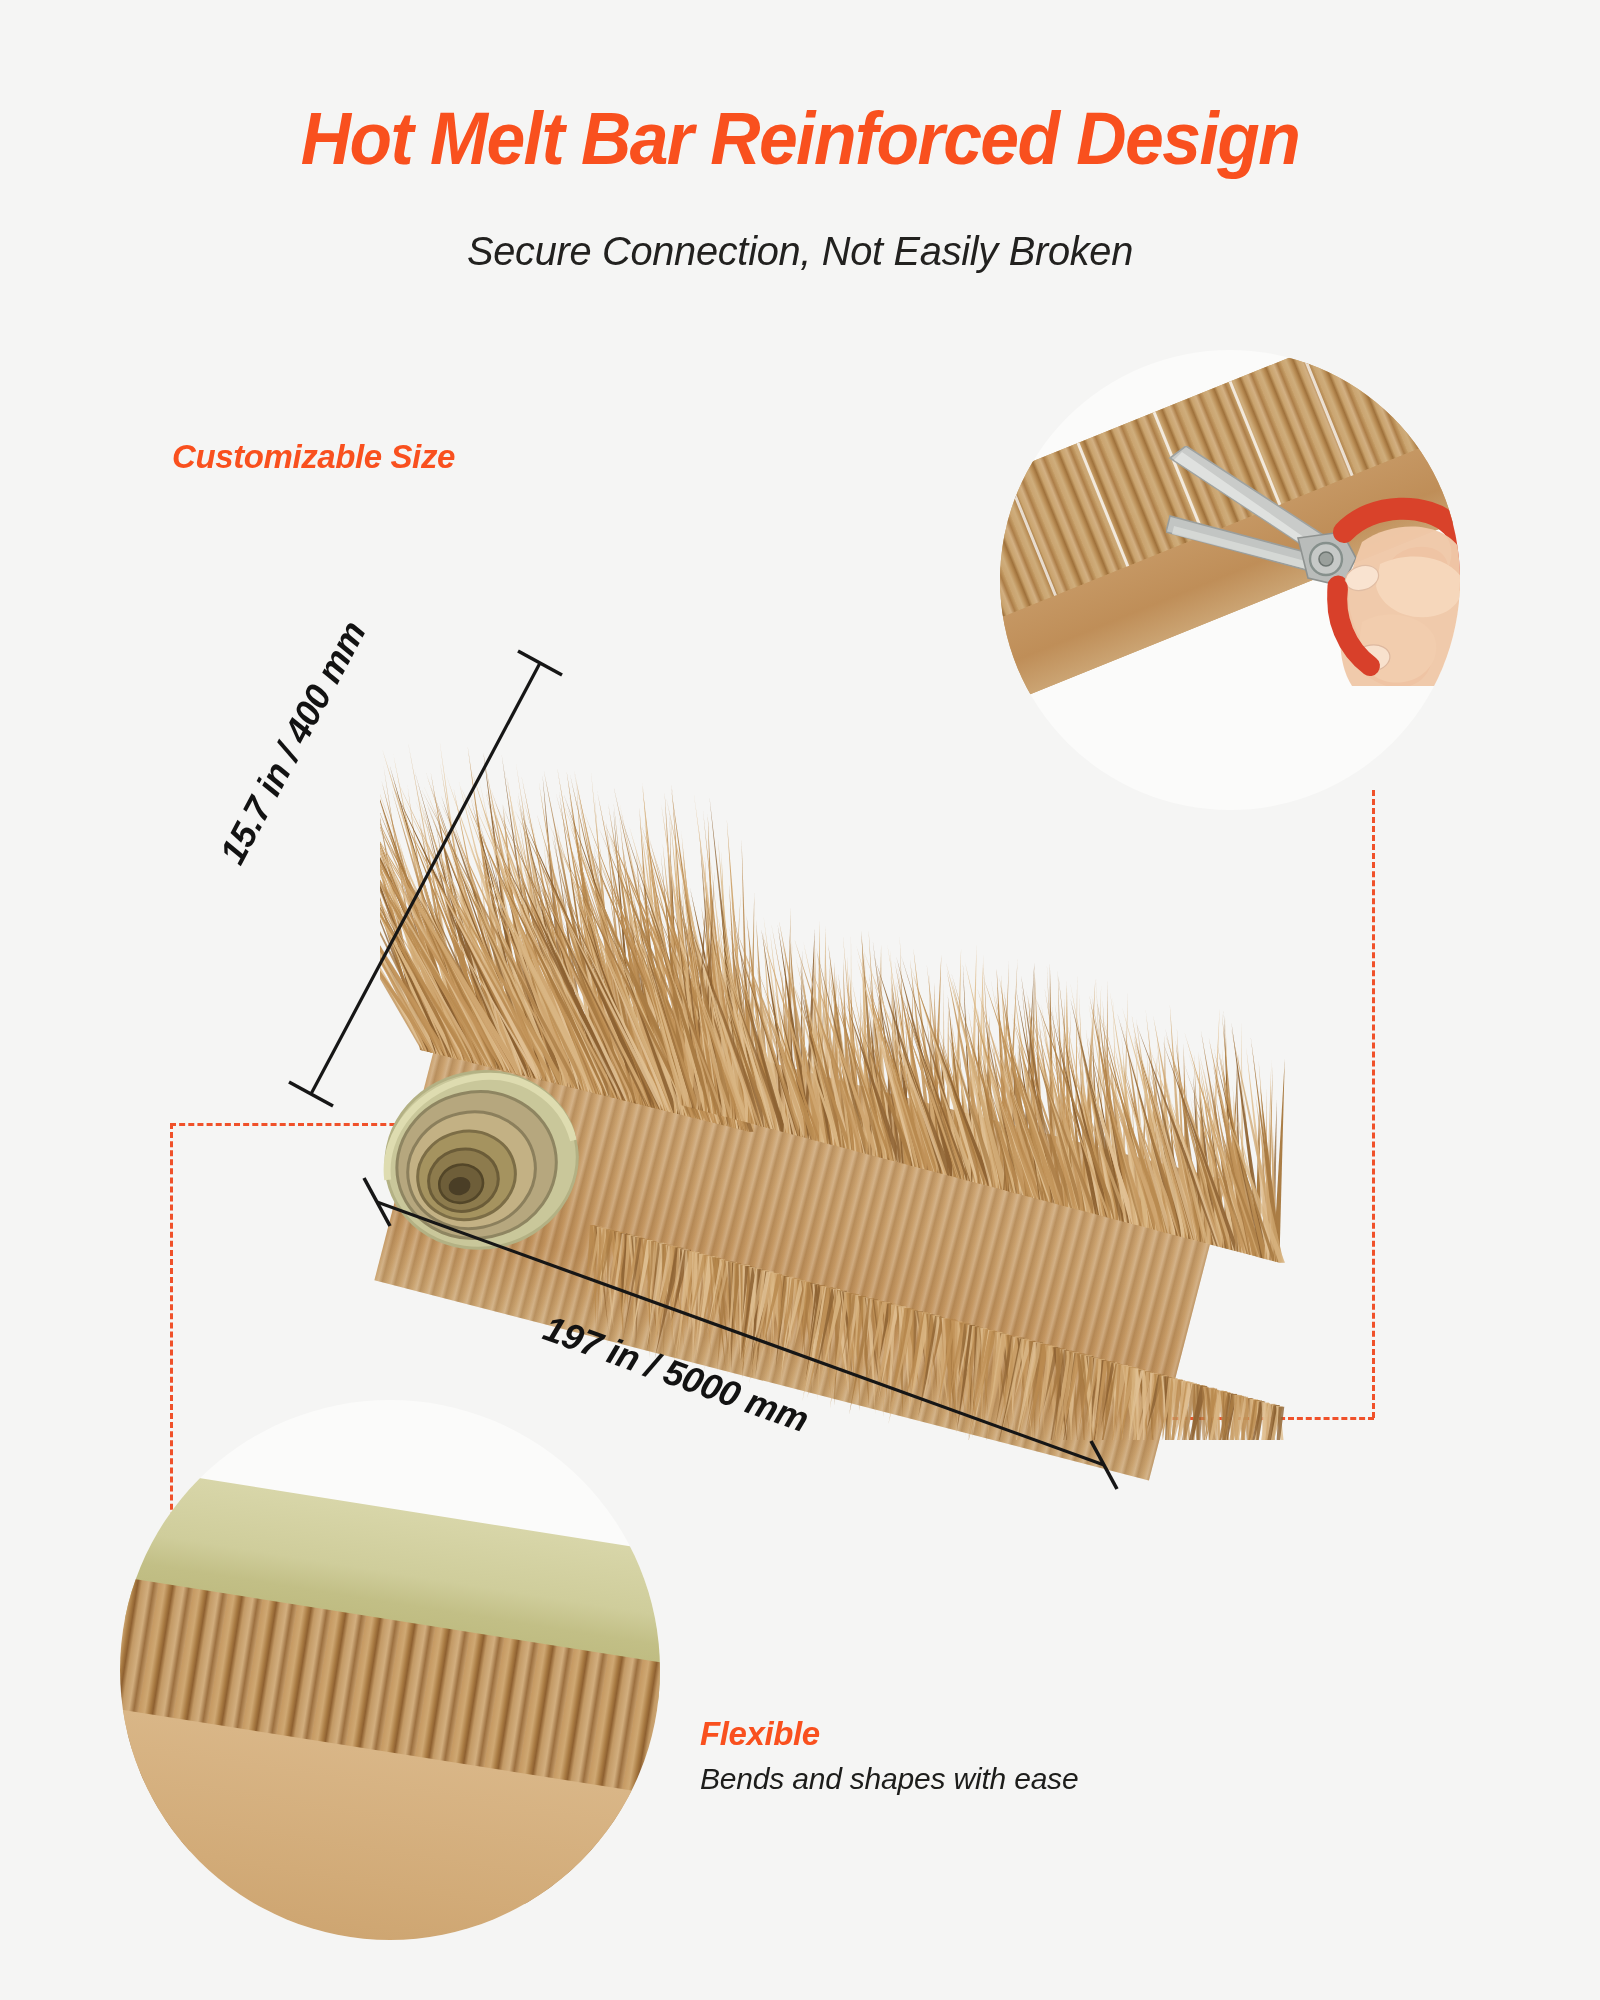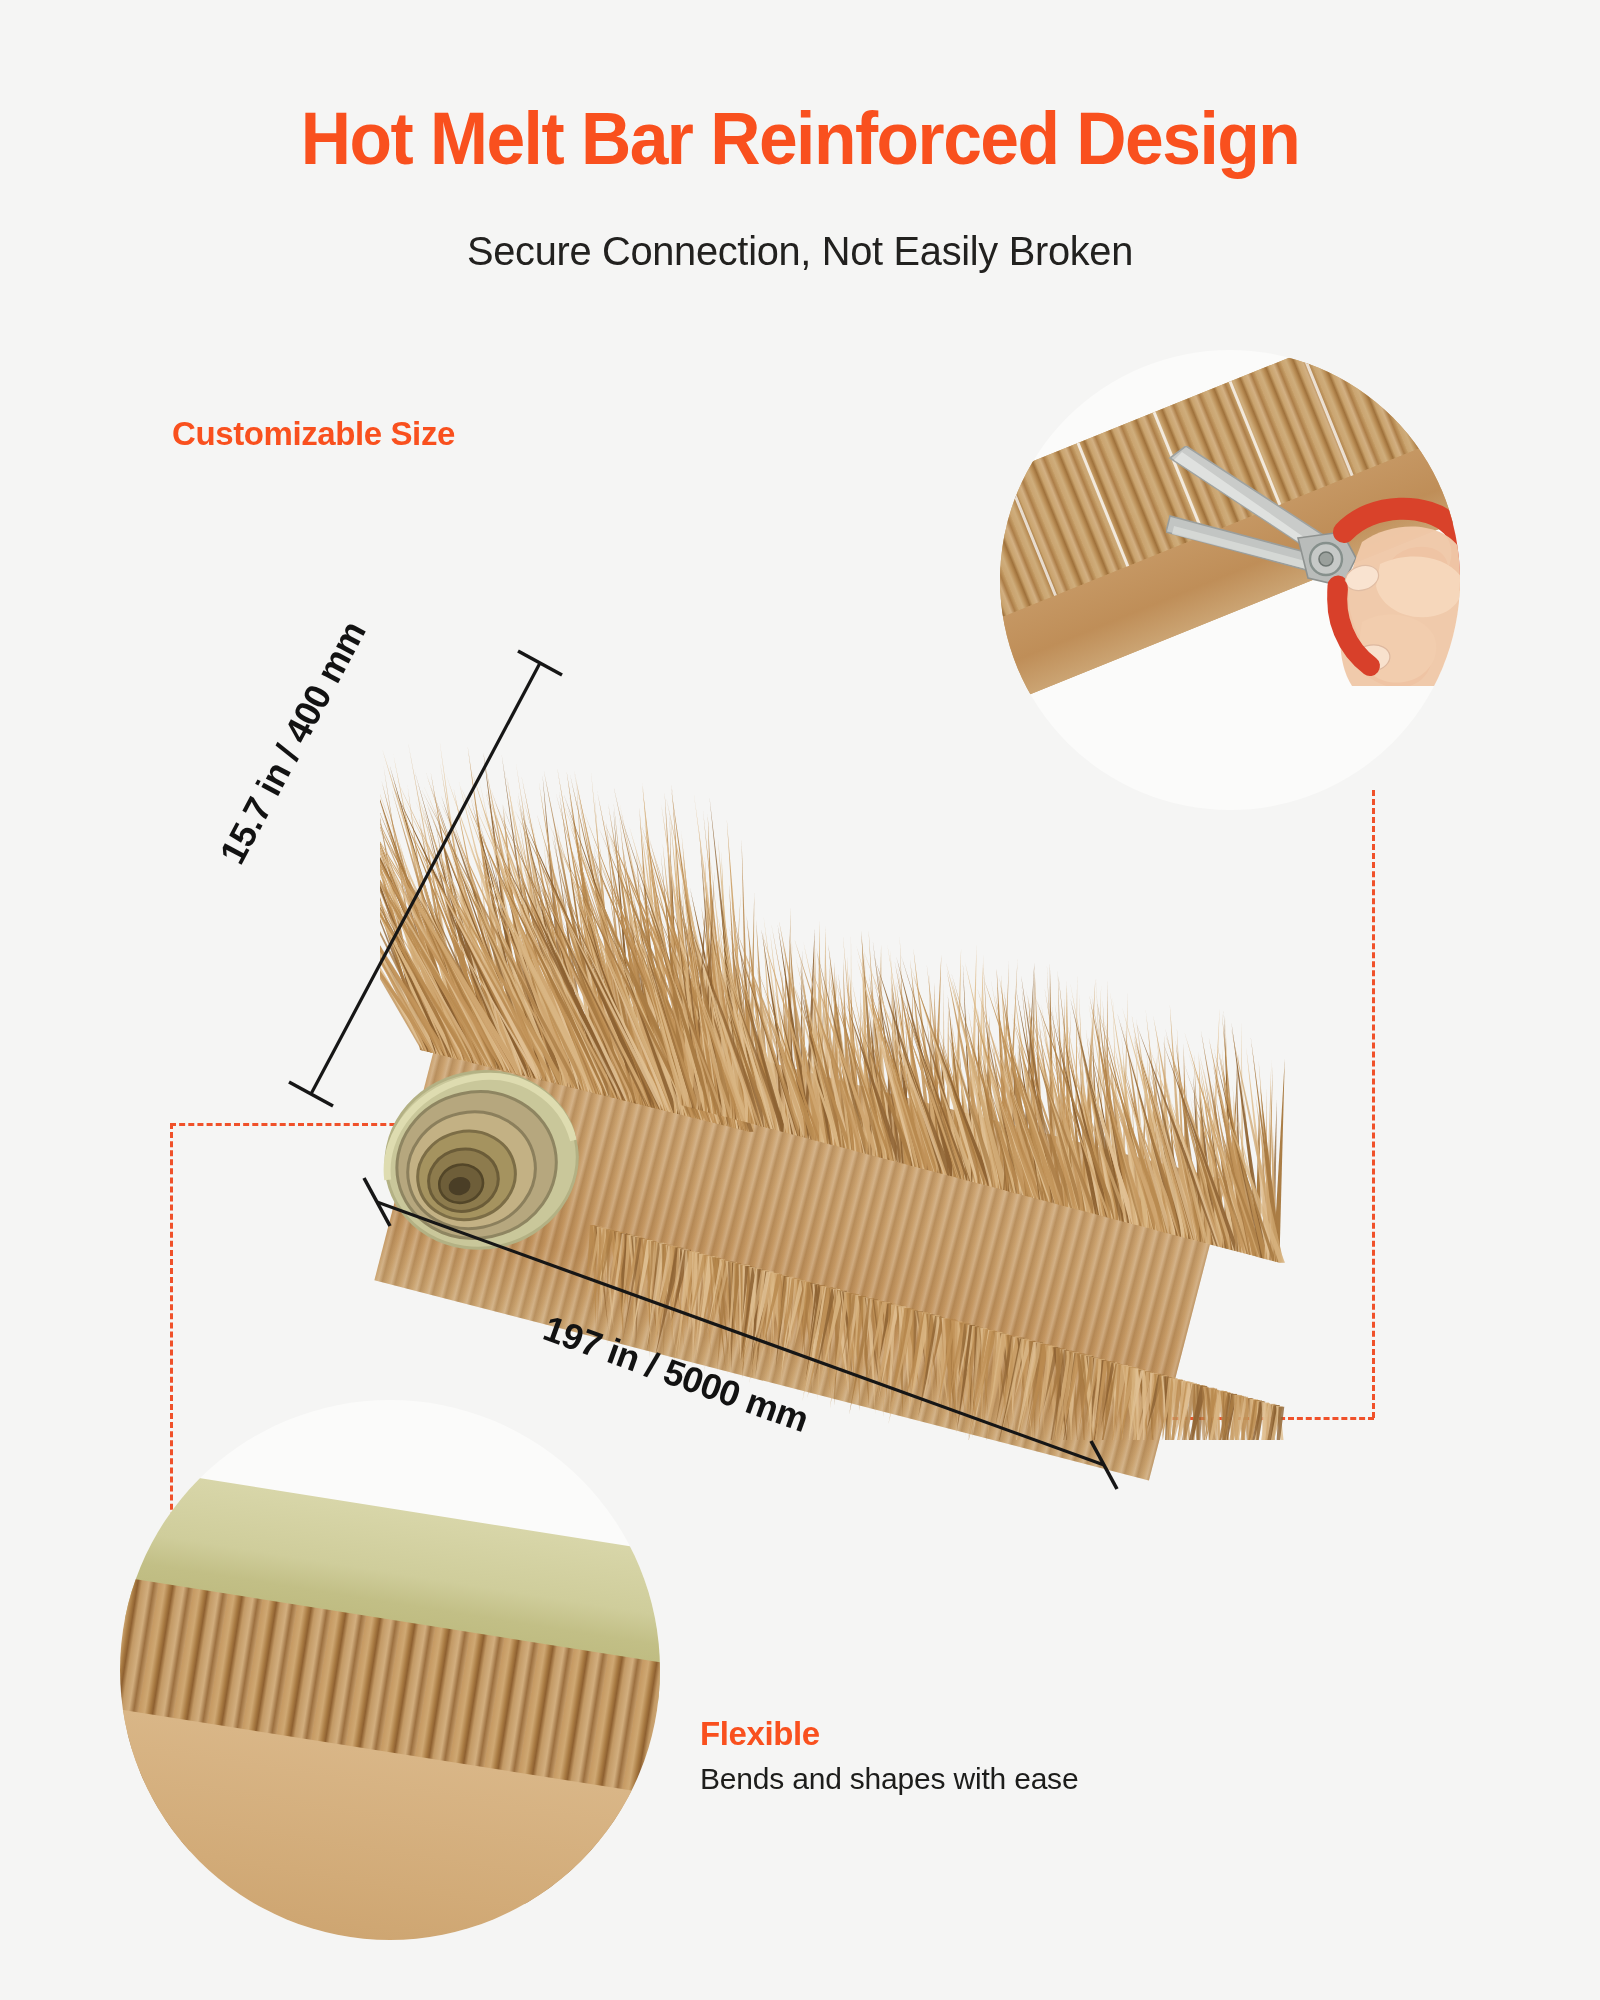--- a/index.html
+++ b/index.html
@@ -4,21 +4,21 @@
 <style>
   * { margin:0; padding:0; box-sizing:border-box; }
   html,body { width:1600px; height:2000px; }
   body{
     background:#f5f5f4;
     font-family:"Liberation Sans", sans-serif;
     position:relative;
     overflow:hidden;
     color:#1b1b1b;
   }
-  .stage{ position:absolute; inset:0; }
+  .stage{ position:absolute; inset:0;font-style:italic; }
 
   
   .title{
     position:absolute; left:0; top:100px; width:1600px;
     text-align:center;
     font-size:74px; font-weight:700; letter-spacing:-1.6px;
     color:#f9501e; line-height:1.05;
     transform:scaleX(0.94); transform-origin:50% 50%;
     white-space:nowrap;
   }
@@ -27,21 +27,21 @@
     text-align:center;
     font-size:41px; font-weight:400; color:#22211f;
     letter-spacing:-0.3px; white-space:nowrap;
     transform:scaleX(0.97); transform-origin:50% 50%;
   }
 
   
   .feat{ position:absolute; }
   .feat .f-head{ font-size:33px; font-weight:700; color:#f9501e; letter-spacing:-0.4px; white-space:nowrap; }
   .feat .f-sub { font-size:30px; font-weight:400; color:#1d1d1b; letter-spacing:-0.2px; margin-top:9px; white-space:nowrap; }
-  #feat-top{ left:172px; top:415px; }
+  #feat-top{ left:172px; top:438px; }
   #feat-bot{ left:700px; top:1715px; }
 
   
   .inset{
     position:absolute; border-radius:50%; overflow:hidden;
     background:#fbfbfa;
   }
   #inset-cut{ left:1000px; top:350px; width:460px; height:460px; }
   #inset-flex{ left:120px; top:1400px; width:540px; height:540px; }
 

